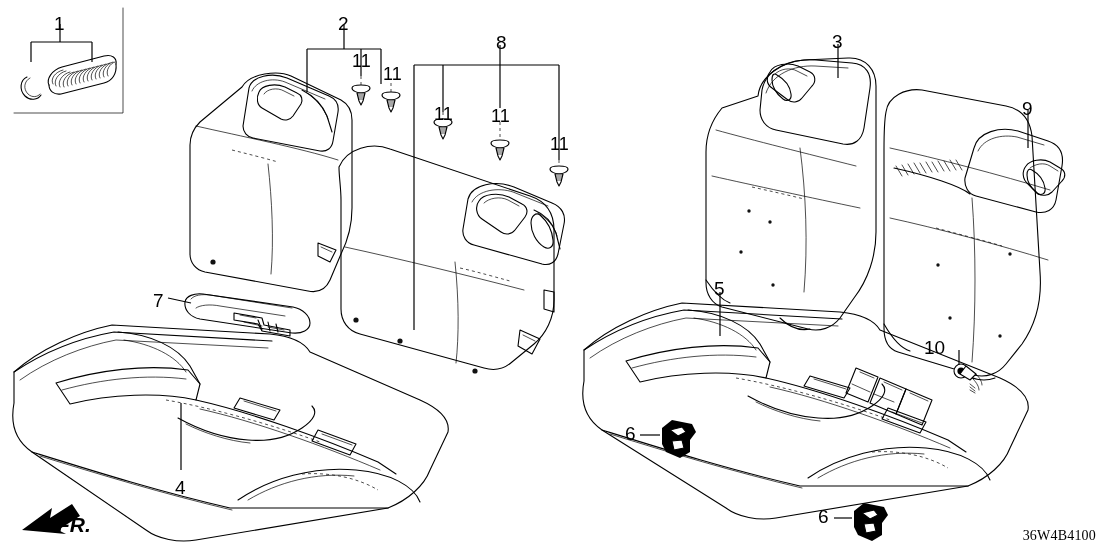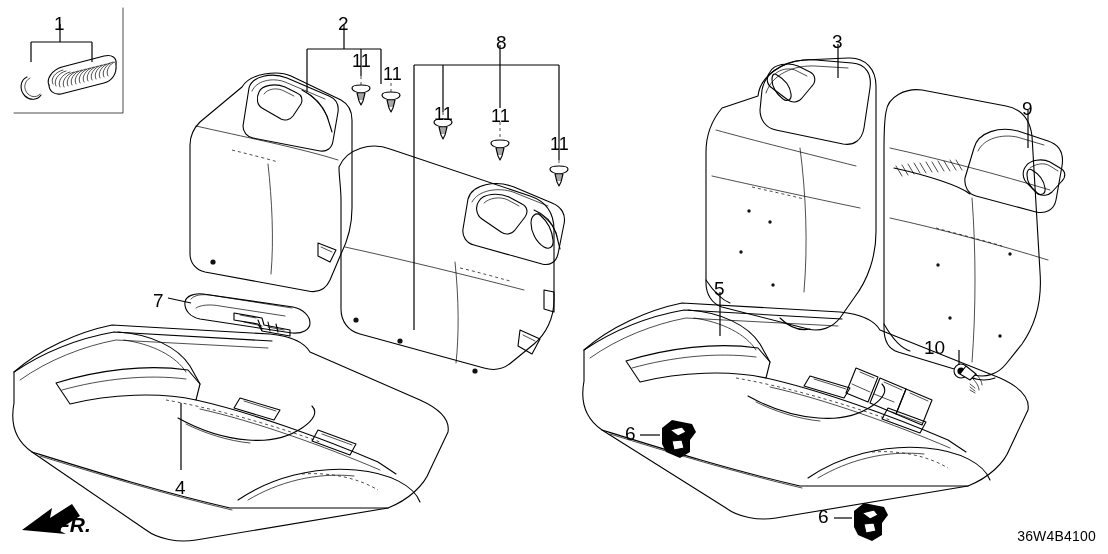--- a/index.html
+++ b/index.html
@@ -29,21 +29,21 @@
     color: #000000;
     line-height: 1;
     white-space: nowrap;
     user-select: none;
   }
   .label.small { font-size: 18px; }
   .partcode {
     position: absolute;
     right: 12px;
     bottom: 10px;
-    font-family: Liberation Sans, sans-serif;
+    font-family: Liberation Serif, serif;
     font-size: 14px;
     color: #000000;
     letter-spacing: 0.2px;
     text-align: center;
   }
   .frlabel {
     position: absolute;
     font-family: "Liberation Sans", sans-serif;
     font-size: 21px;
     font-weight: bold;

